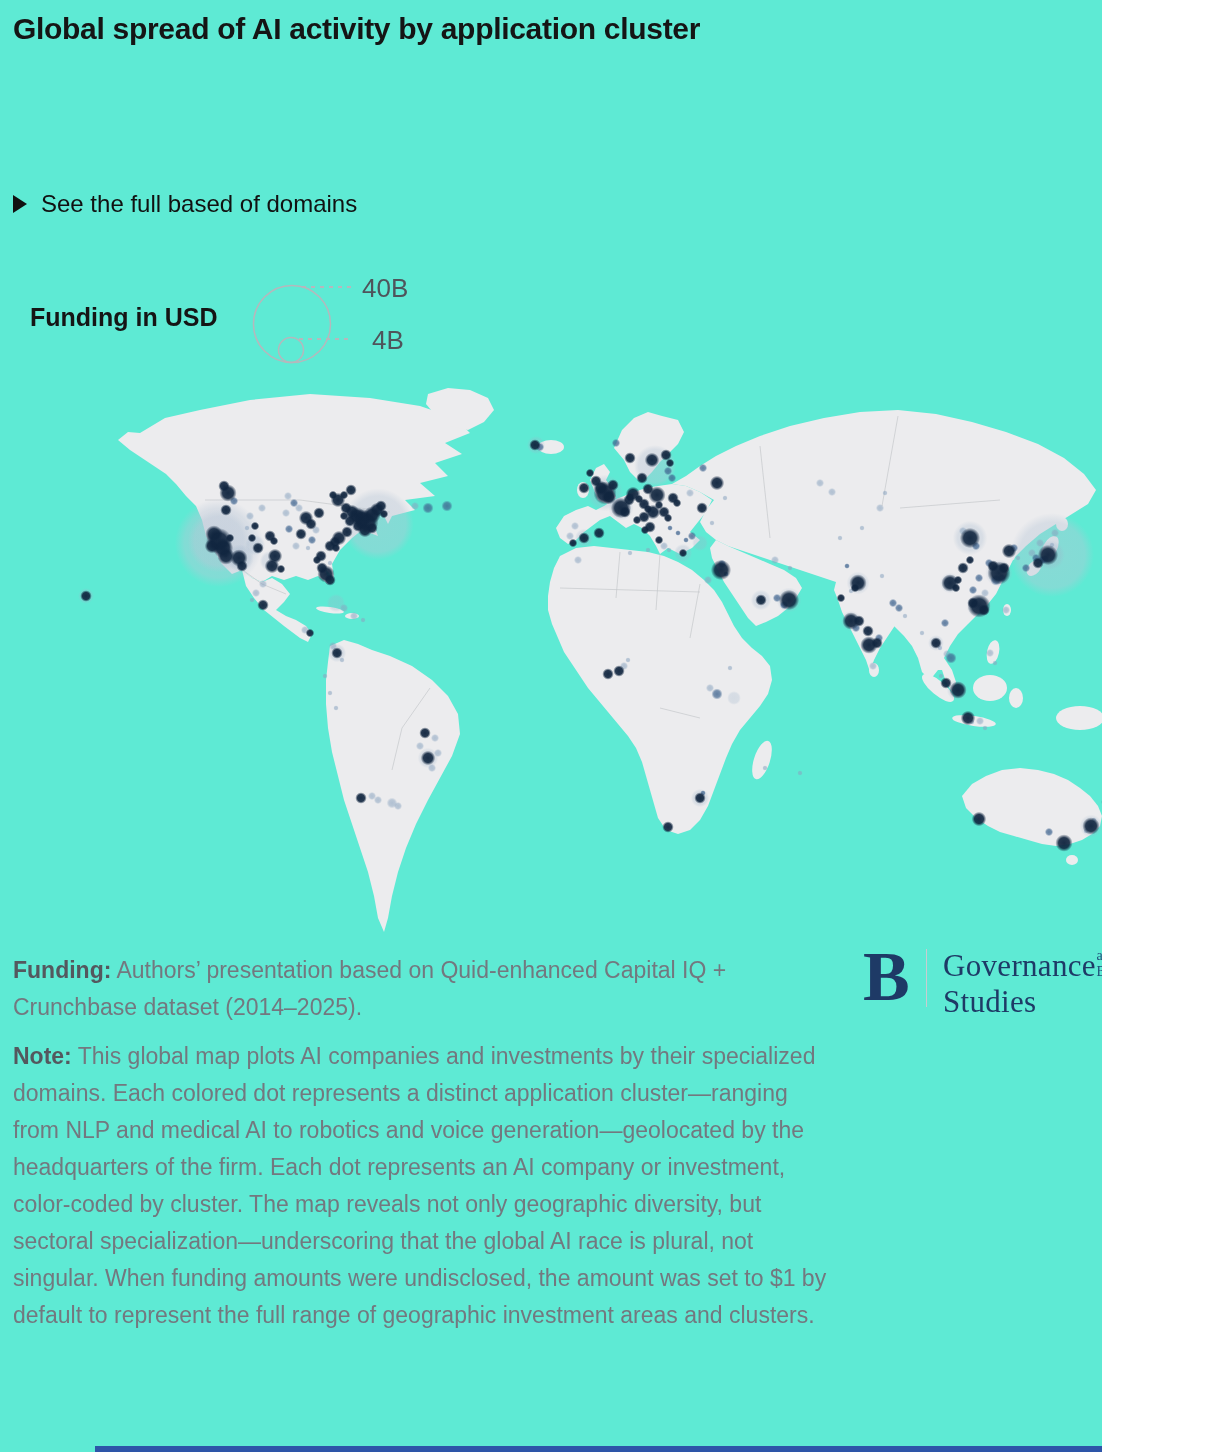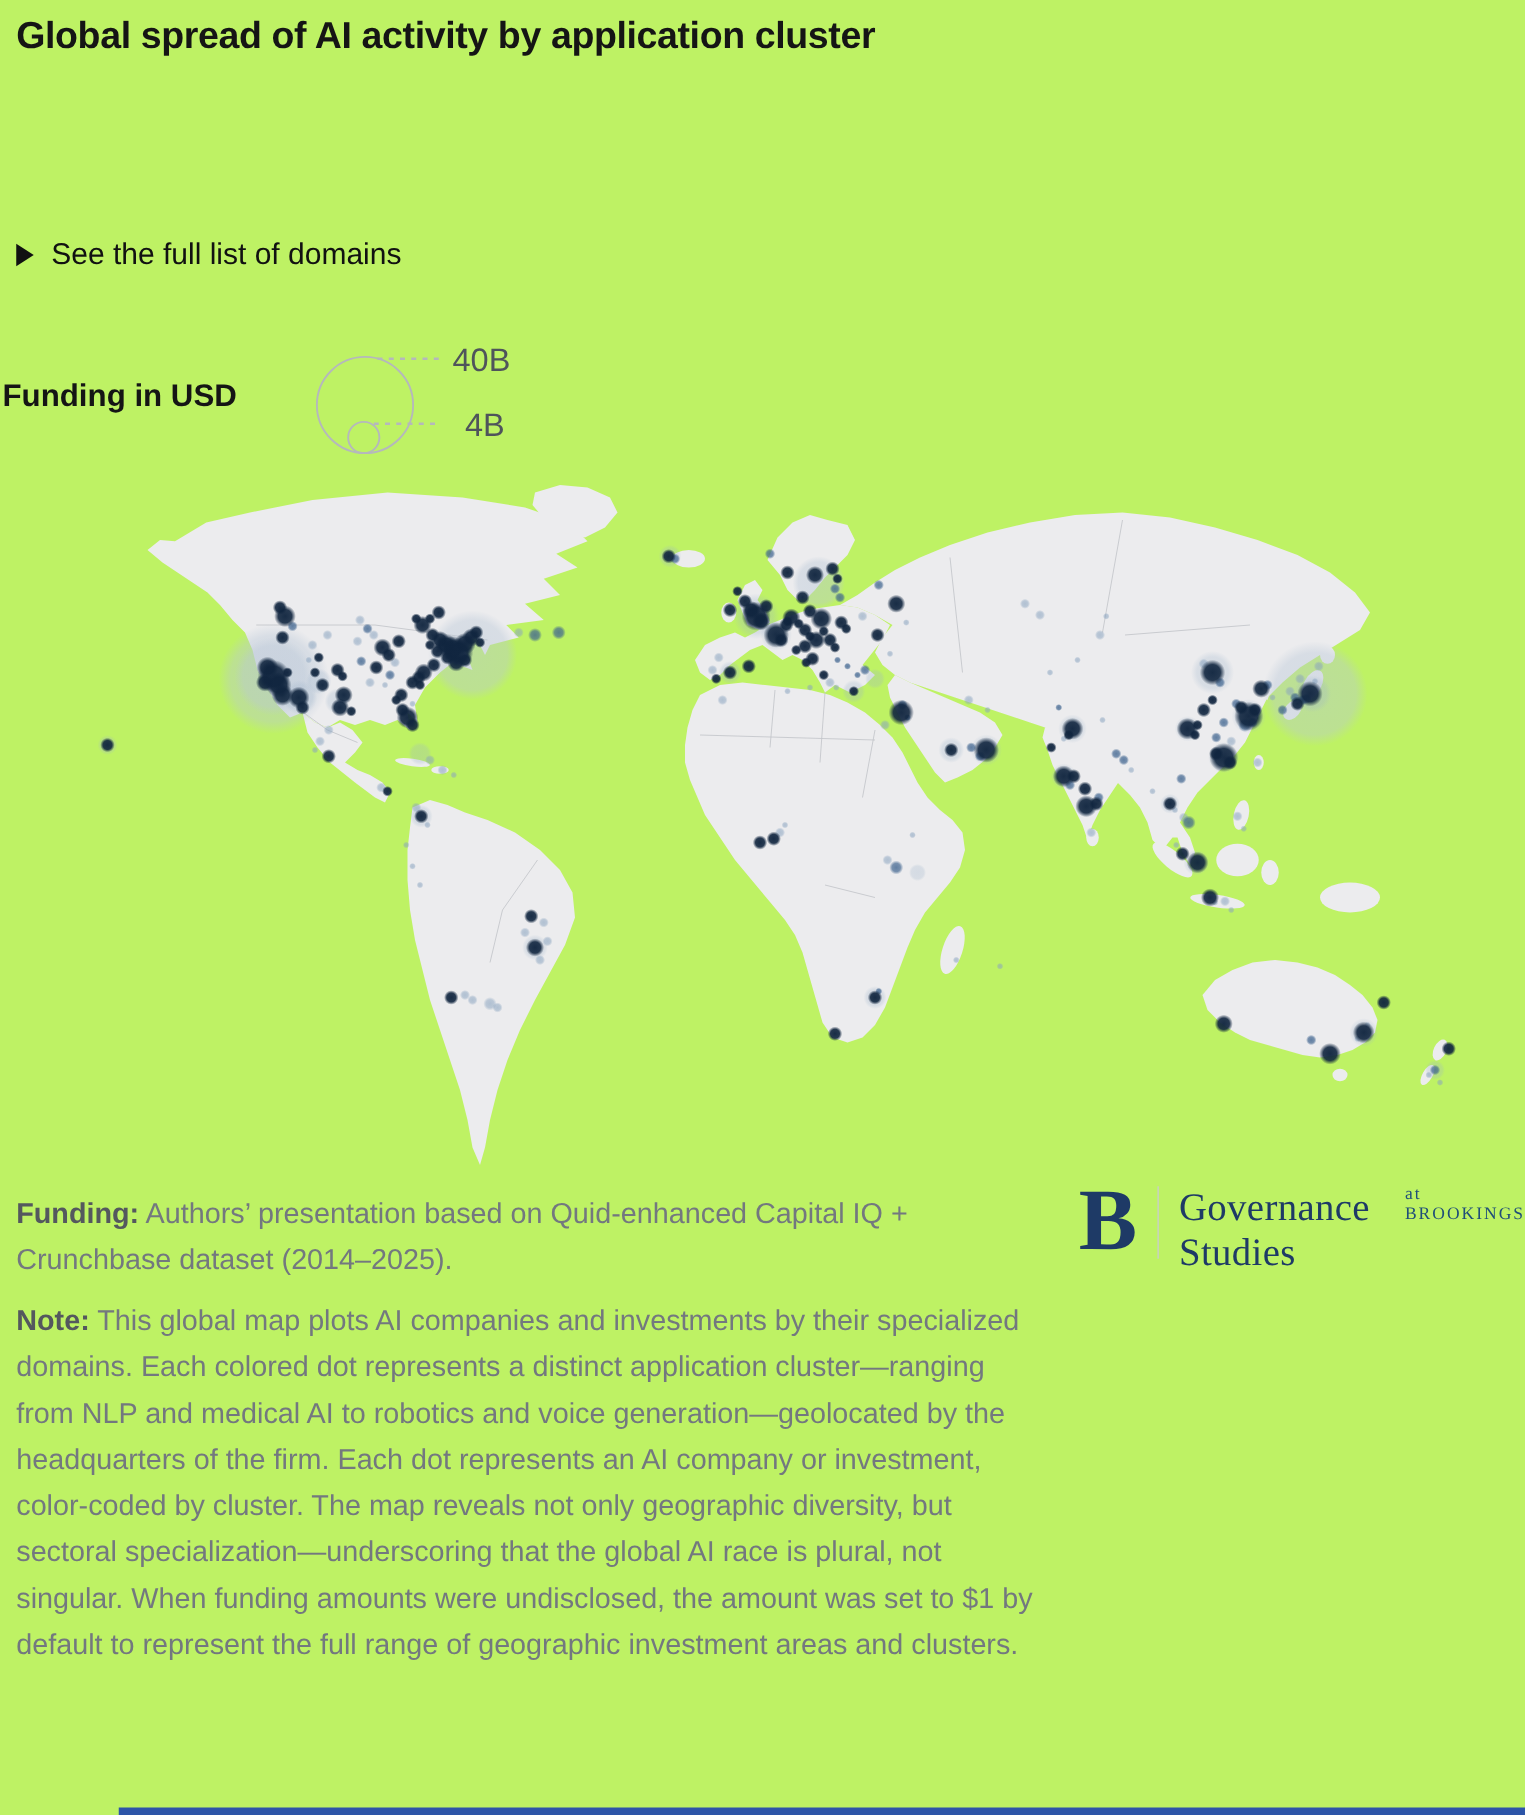--- a/index.html
+++ b/index.html
@@ -1,38 +1,38 @@
 <!DOCTYPE html>
 <html><head>
 <meta charset="utf-8">
 <style>
   html,body{margin:0;padding:0;background:#ffffff;}
   .page{
-    position:relative;width:1220px;height:1452px;background:#bef264;overflow:hidden;
+    position:relative;width:1102px;height:1452px;background:#5eead4;overflow:hidden;
     font-family:"Liberation Sans","DejaVu Sans",sans-serif;color:#1a1a1a;
   }
   .title{
     position:absolute;top:12px;left:13px;font-size:30px;font-weight:700;
     letter-spacing:-0.3px;color:#151515;margin:0;
   }
   .subtitle{
     position:absolute;top:70px;left:13px;width:1155px;font-size:24px;line-height:40px;
     color:#2e2e2e;margin:0;font-weight:400;
   }
   .domains-toggle{
     position:absolute;top:190px;left:13px;display:flex;align-items:center;gap:14px;
     font-size:24px;color:#111;cursor:pointer;background:none;border:none;padding:0;
     font-family:inherit;
   }
   .tri{
     width:0;height:0;border-left:14px solid #111;border-top:9px solid transparent;
     border-bottom:9px solid transparent;display:inline-block;
   }
   .legend-label{
-    position:absolute;top:303px;left:2px;font-size:25px;font-weight:700;color:#151515;
+    position:absolute;top:303px;left:30px;font-size:25px;font-weight:700;color:#151515;
   }
   .legend-bubbles{position:absolute;top:278px;left:250px;}
   .legend-bubbles text{
     font-family:"Liberation Sans","DejaVu Sans",sans-serif;font-size:26px;fill:#4f545b;
   }
   .map-wrap{position:absolute;top:388px;left:0;width:1220px;height:560px;}
   .land{fill:#ececee;stroke:none;}
   .border-line{fill:none;stroke:#c3c6ca;stroke-width:0.8;opacity:0.85;}
   .footer-text{
     position:absolute;left:13px;font-size:23px;line-height:37px;color:#73787f;margin:0;
@@ -64,21 +64,21 @@
 </head>
 <body>
 
 <div class="page">
 
   <h1 class="title">Global spread of AI activity by application cluster</h1>
 
 
   <button class="domains-toggle">
     <span class="tri"></span>
-    <span>See the full list of domains</span>
+    <span>See the full based of domains</span>
   </button>
 
   <div class="legend-label">Funding in USD</div>
 
   <svg class="legend-bubbles" width="190" height="110" viewBox="0 0 190 110">
     <circle cx="42" cy="46" r="38.5" fill="none" stroke="#b5b8bc" stroke-width="1.5"></circle>
     <circle cx="41" cy="72" r="12.5" fill="none" stroke="#b5b8bc" stroke-width="1.5"></circle>
     <line x1="52" y1="9" x2="102" y2="9" stroke="#b5b8bc" stroke-width="2" stroke-dasharray="4 5"></line>
     <line x1="49" y1="61" x2="102" y2="61" stroke="#b5b8bc" stroke-width="2" stroke-dasharray="4 5"></line>
     <text x="112" y="19">40B</text>

